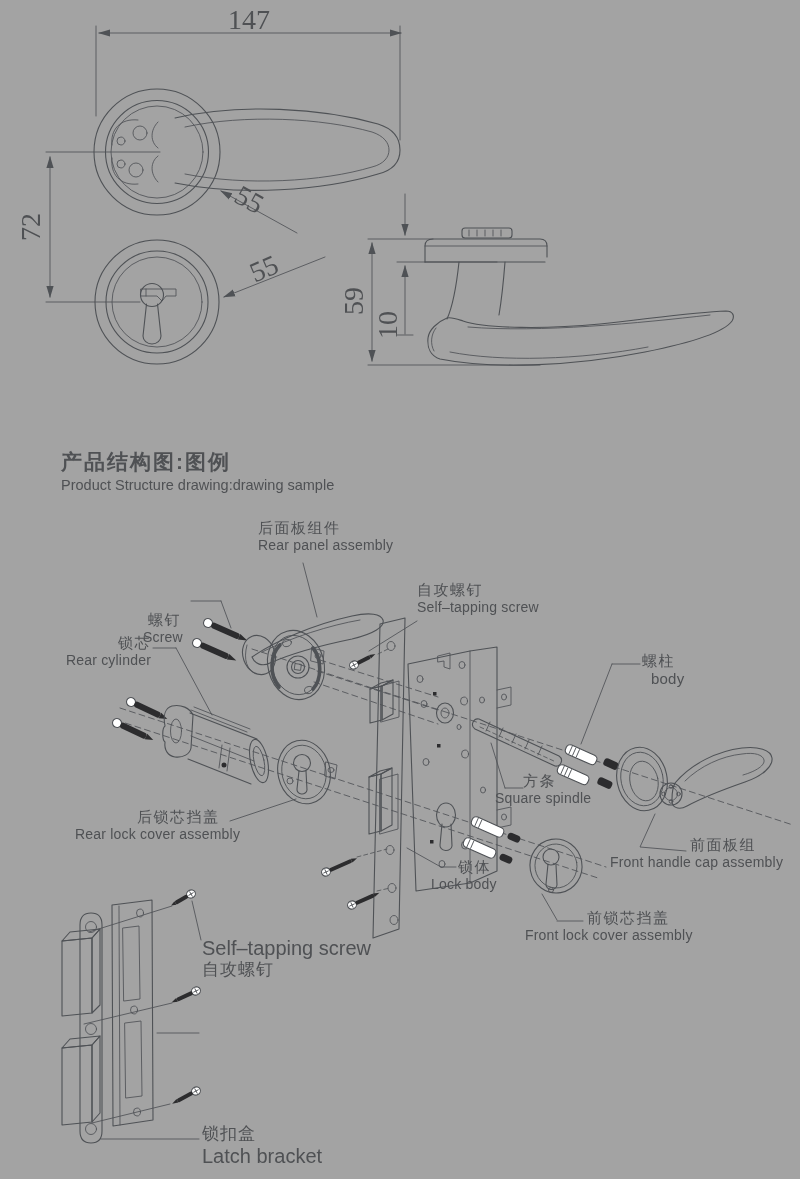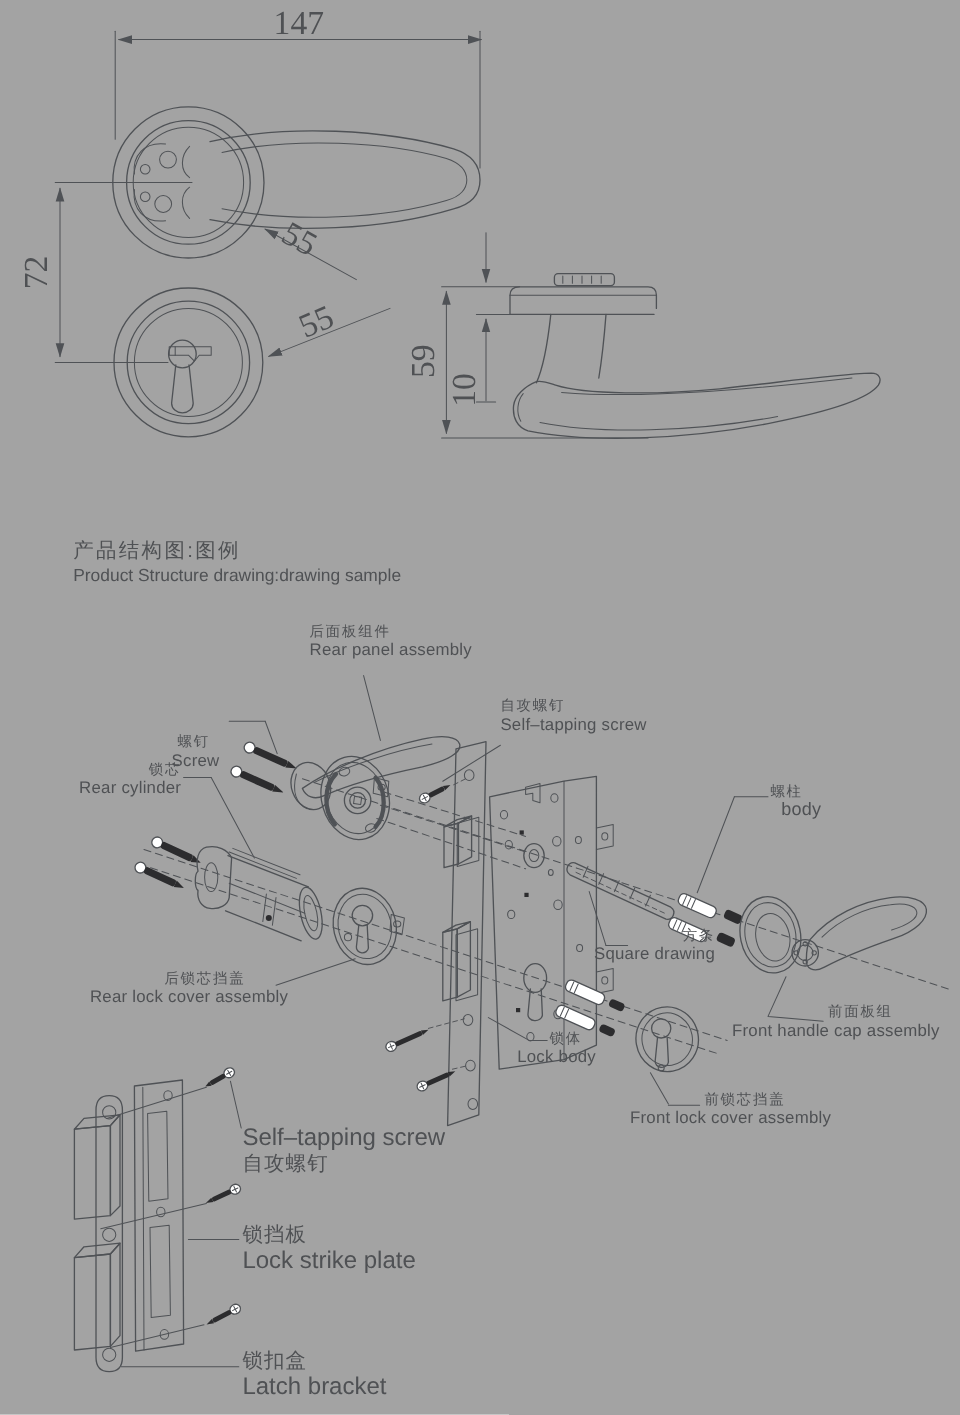--- a/index.html
+++ b/index.html
@@ -7,27 +7,27 @@
          font-family:"Liberation Sans", sans-serif;color:#4f5154;}
   #art{position:absolute;left:0;top:0;}
   .ln{fill:none;stroke:#4f5256;stroke-width:1.1;stroke-linecap:round;stroke-linejoin:round;}
   .thin{stroke-width:0.85;}
   .thick{stroke-width:3.6;}
   .dsh{stroke-dasharray:6 4;stroke-width:0.85;}
   .dsh2{stroke-dasharray:4 3;stroke-width:0.8;}
   .dk{fill:#2c2c2e;stroke:none;}
   .wfill{fill:#ffffff;}
   .lbl{position:absolute;white-space:nowrap;line-height:1.2;}
-  .zh{display:block;font-size:12px;letter-spacing:1.5px;}
+  .zh{display:block;font-size:15px;letter-spacing:1.5px;}
   .en{display:block;font-size:14px;letter-spacing:0.2px;}
   .en-big{display:block;font-size:20px;}
   .zh-big{display:block;font-size:17px;letter-spacing:1px;}
   .dim{position:absolute;font-family:"Liberation Serif", serif;font-size:28px;white-space:nowrap;
        transform-origin:center center;}
-  .title-zh{display:block;font-size:17px;letter-spacing:2px;}
+  .title-zh{display:block;font-size:21px;letter-spacing:2px;font-weight:bold;}
   .title-en{display:block;font-size:14.5px;margin-top:3px;}
 </style>
 </head>
 <body>
 
 <div id="stage">
 
 <svg id="art" width="800" height="1179" viewBox="0 0 800 1179">
   <defs>
     <marker id="ar" markerWidth="12" markerHeight="10" refX="11" refY="5" orient="auto-start-reverse" markerUnits="userSpaceOnUse">
@@ -434,22 +434,22 @@
   <span class="zh">锁芯</span>
   <span class="en">Rear cylinder</span>
 </div>
 
 <div class="lbl" style="left:642px;top:652px;">
   <span class="zh">螺柱</span>
   <span class="en" style="margin-left:9px;font-size:15px;">body</span>
 </div>
 
 <div class="lbl" style="left:495px;top:772px;">
-  <span class="zh" style="margin-left:28px;text-align:right;">方条</span>
-  <span class="en">Square drawing</span>
+  <span class="zh" style="margin-left:28px;">方条</span>
+  <span class="en">Square spindle</span>
 </div>
 
 <div class="lbl" style="left:75px;top:808px;">
   <span class="zh" style="margin-left:62px;">后锁芯挡盖</span>
   <span class="en">Rear lock cover assembly</span>
 </div>
 
 <div class="lbl" style="left:431px;top:858px;">
   <span class="zh" style="margin-left:27px;">锁体</span>
   <span class="en">Lock body</span>
@@ -463,23 +463,19 @@
 <div class="lbl" style="left:610px;top:836px;">
   <span class="zh" style="margin-left:80px;">前面板组</span>
   <span class="en">Front handle cap assembly</span>
 </div>
 
 <div class="lbl" style="left:202px;top:936px;">
   <span class="en-big">Self–tapping screw</span>
   <span class="zh-big">自攻螺钉</span>
 </div>
 
-<div class="lbl" style="left:202px;top:1019px;">
-  <span class="zh-big">锁挡板</span>
-  <span class="en-big">Lock strike plate</span>
-</div>
 
 <div class="lbl" style="left:202px;top:1124px;">
   <span class="zh-big">锁扣盒</span>
   <span class="en-big">Latch bracket</span>
 </div>
 
 </div>
 
 </body></html>

